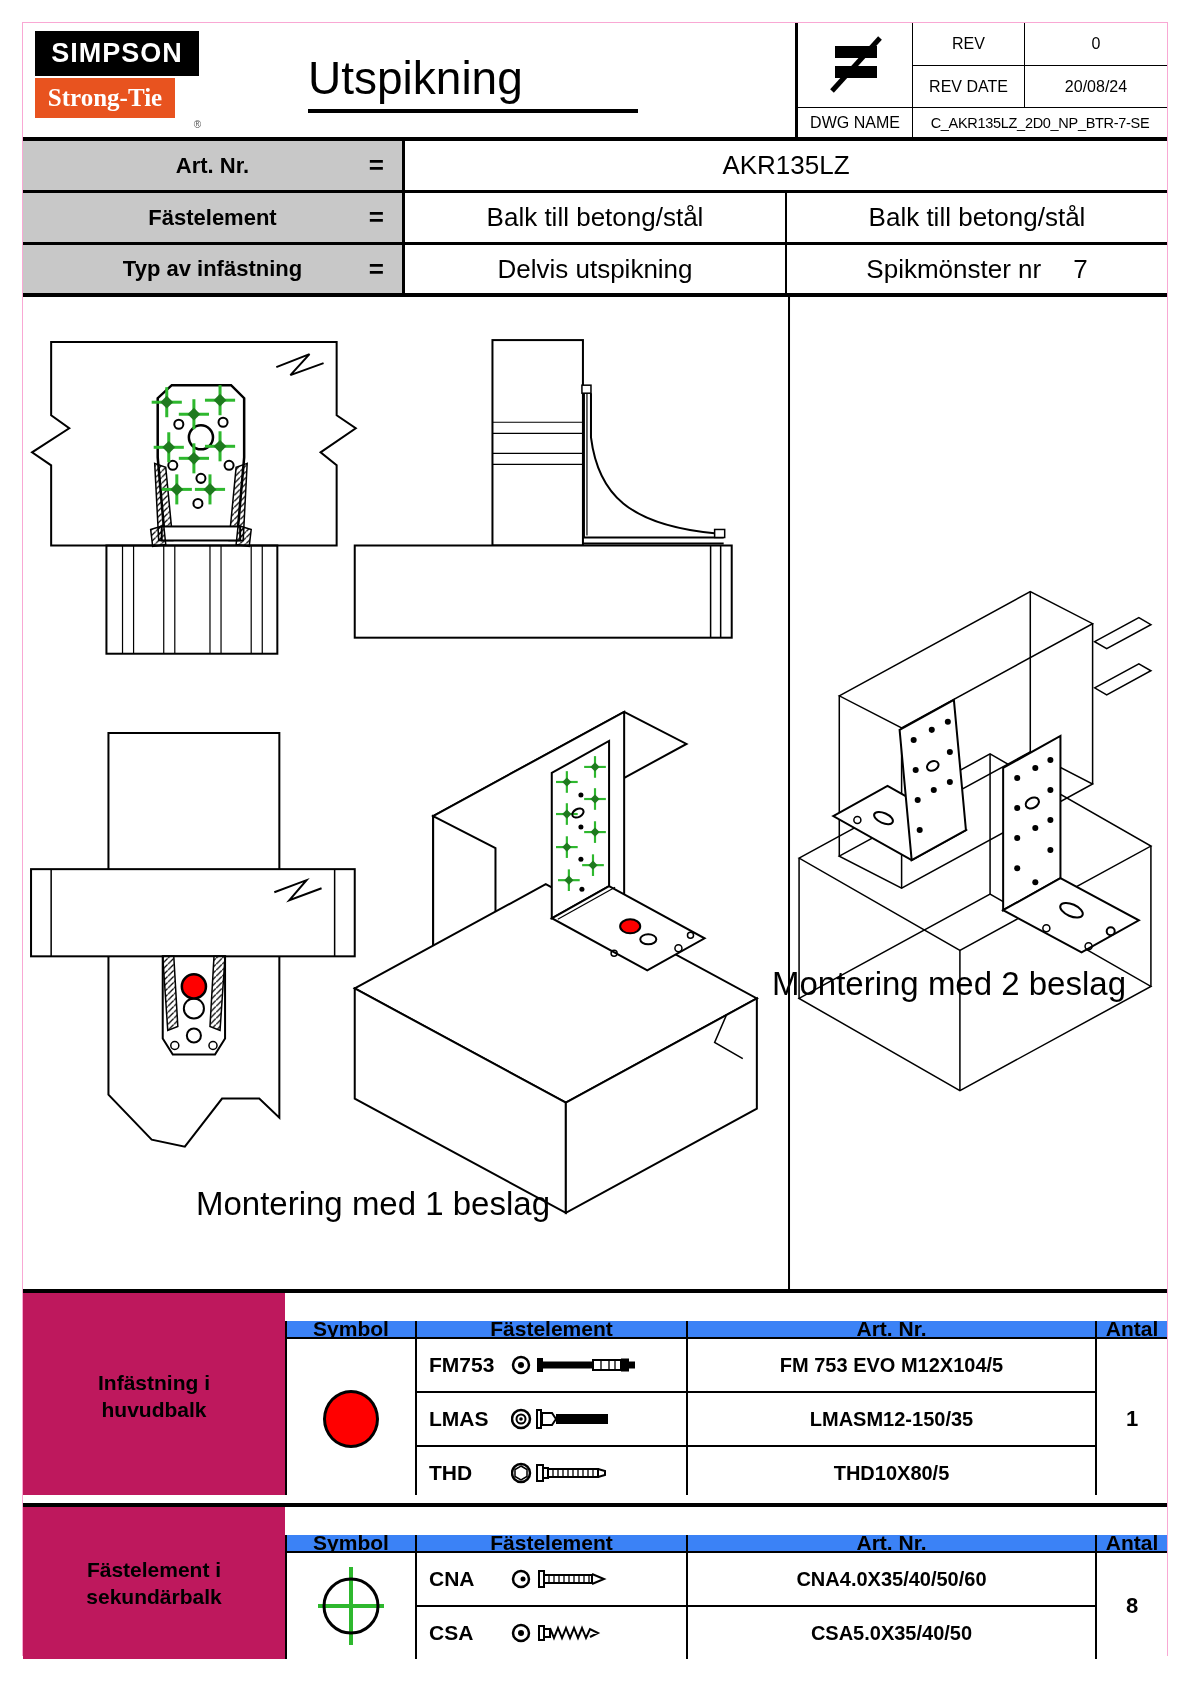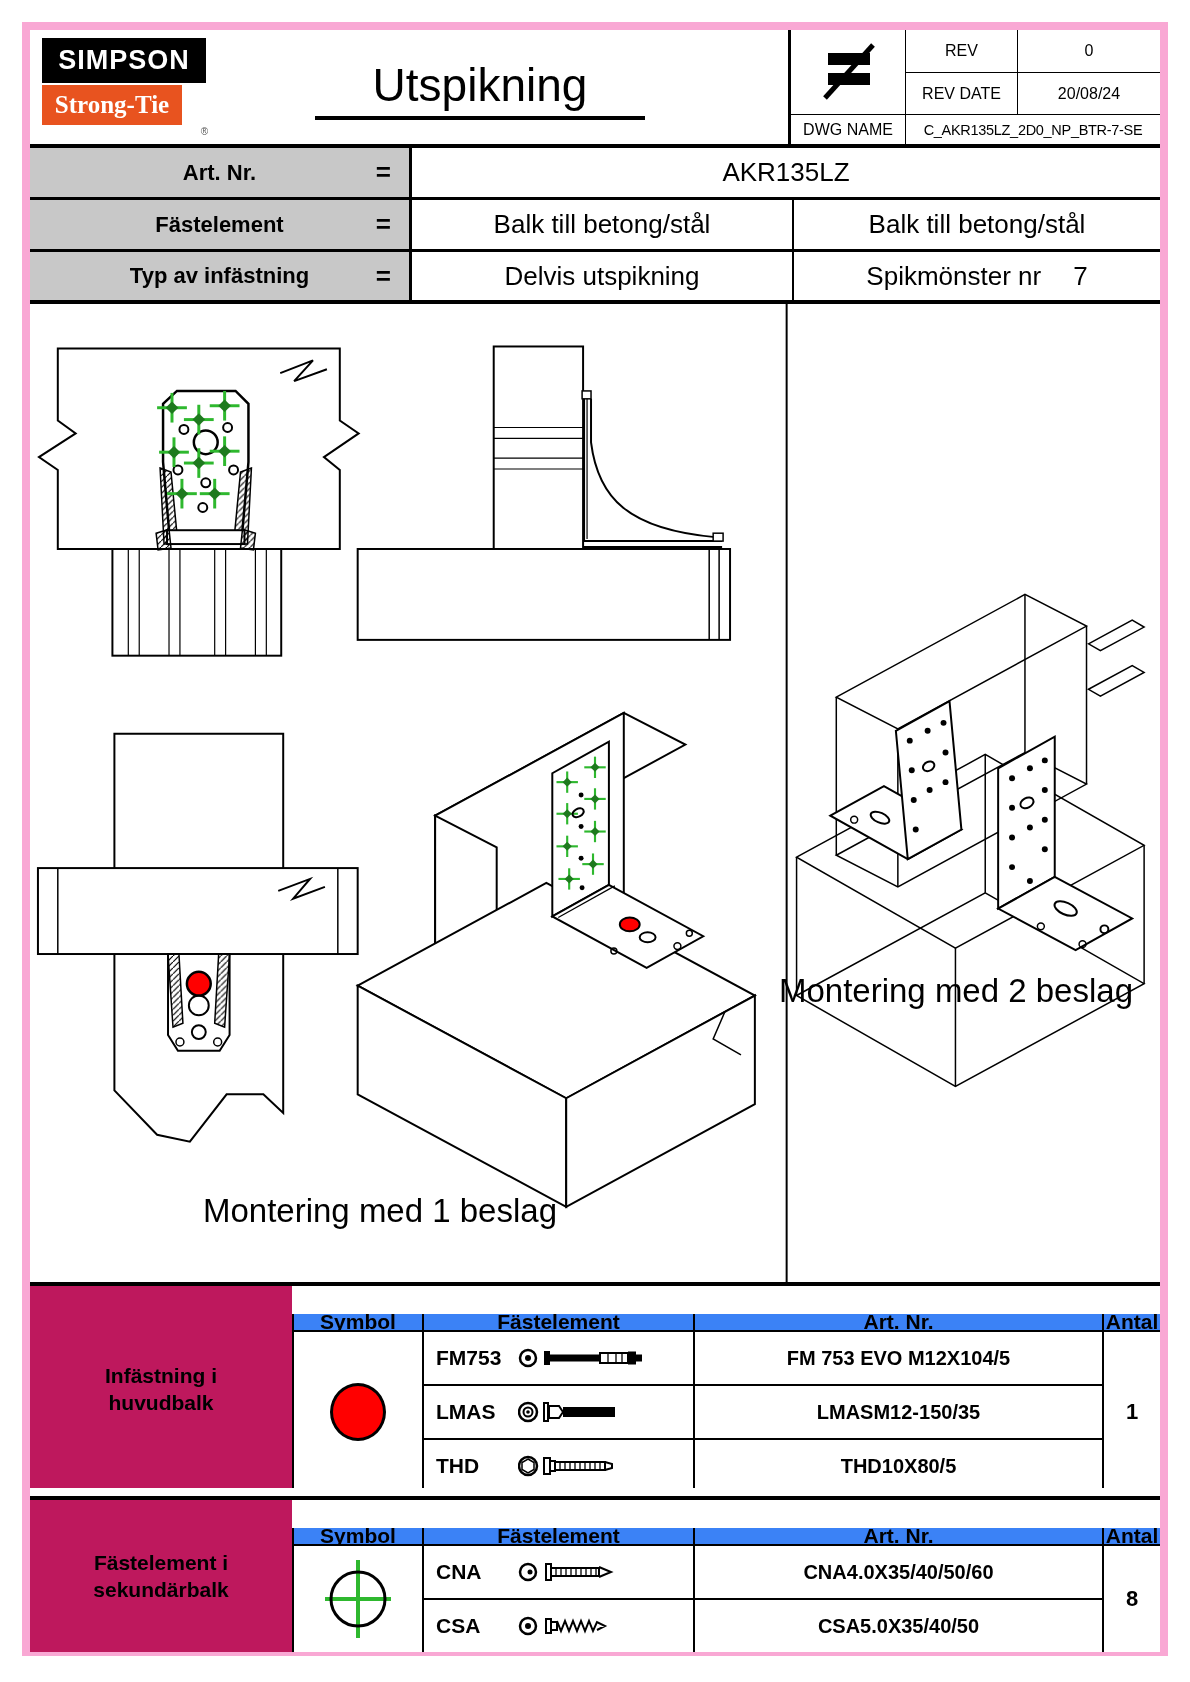--- a/index.html
+++ b/index.html
@@ -1,25 +1,25 @@
 <!DOCTYPE html>
 <html><head>
 <meta charset="utf-8">
 <style>
   html,body{margin:0;padding:0;background:#fff;}
   body{width:1190px;height:1682px;position:relative;font-family:"Liberation Sans",sans-serif;color:#000;}
-  .frame{position:absolute;left:22px;top:22px;width:1146px;height:1634px;border:8px solid #f9a8d4;box-sizing:border-box;display:flex;flex-direction:column;background:#fff;}
+  .frame{position:absolute;left:22px;top:22px;width:1146px;height:1634px;border:1px solid #f9a8d4;box-sizing:border-box;display:flex;flex-direction:column;background:#fff;}
 
   
   .hdr{height:118px;border-bottom:4px solid #000;position:relative;box-sizing:border-box;}
   .logo{position:absolute;left:12px;top:8px;}
   .logo .simpson{background:#000;color:#fff;font-weight:bold;font-size:27px;letter-spacing:1px;padding:7px 12px;text-align:center;width:140px;}
   .logo .strongtie{background:#e8531f;color:#fff;font-weight:bold;font-size:25px;font-family:"Liberation Serif",serif;padding:6px 8px;text-align:center;width:124px;margin-top:2px;}
   .logo .reg{position:absolute;right:-2px;bottom:-12px;font-size:10px;color:#555;}
-  .title{position:absolute;left:285px;top:28px;width:330px;text-align:center;font-size:46px;border-bottom:4px solid #000;padding-bottom:4px;}
+  .title{position:absolute;left:285px;top:28px;width:330px;font-size:46px;border-bottom:4px solid #000;padding-bottom:4px;}
   .revtable{position:absolute;right:0;top:0;width:372px;height:114px;border-left:3px solid #000;display:grid;grid-template-columns:114px 112px 1fr;grid-template-rows:42px 42px 1fr;box-sizing:border-box;}
   .rt{border-left:1.5px solid #000;border-top:1.5px solid #000;display:flex;align-items:center;justify-content:center;font-size:16px;box-sizing:border-box;}
   .rt.first{border-top:none;}
   .rt.c1{border-left:none;}
   .rt.dwgval{font-size:14.5px;letter-spacing:-0.3px;}
 
   
   .inforow{height:52px;display:flex;box-sizing:border-box;border-bottom:3px solid #000;}
   .inforow.last{border-bottom:4px solid #000;}
   .ilabel{width:382px;background:#c8c8c8;border-right:3px solid #000;position:relative;display:flex;align-items:center;justify-content:center;font-weight:bold;font-size:22px;box-sizing:border-box;}

